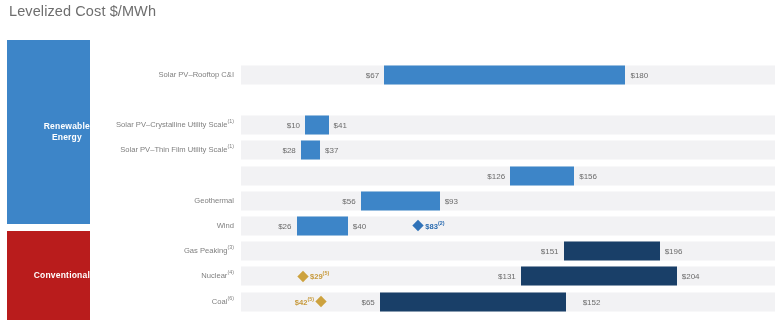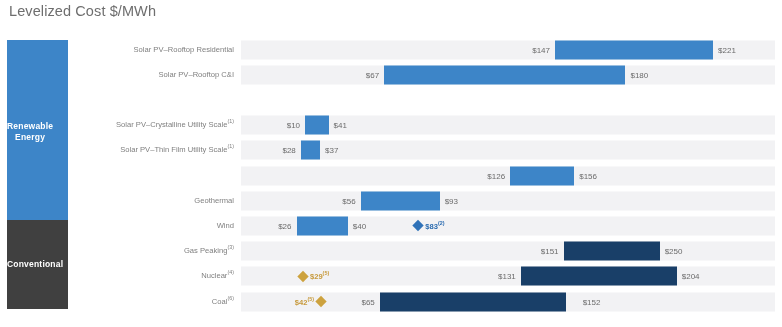--- a/index.html
+++ b/index.html
@@ -24,28 +24,28 @@
     top: 3px;
     font-size: 14.5px;
     color: #6e6e6e;
     font-weight: 400;
     letter-spacing: 0.1px;
     white-space: nowrap;
   }
   .group-band {
     position: absolute;
     left: 7px;
-    width: 61px;
+    width: 83px;
     color: #ffffff;
     font-size: 8.5px;
     font-weight: bold;
     letter-spacing: 0.2px;
     display: flex;
     align-items: center;
-    justify-content: flex-start;
+    justify-content: flex-end;
     text-align: center;
     line-height: 1.25;
     box-sizing: border-box;
   }
   .rows-area {
     position: absolute;
     left: 0;
     top: 35px;
     width: 782px;
     height: 285px;
@@ -132,32 +132,25 @@
 </head>
 <body>
 
 <div id="chart-root">
 
   <div class="chart-title">Levelized Cost $/MWh</div>
 
   <div class="group-band" id="band-renewable" style="top: 40px; height: 184px; background: rgb(61, 133, 200);">
     <span>Renewable<br>Energy</span>
   </div>
-  <div class="group-band" id="band-conventional" style="top: 220px; height: 89px; background: #404040;">
+  <div class="group-band" id="band-conventional" style="top: 231px; height: 89px; background: #b91c1c;">
     <span>Conventional</span>
   </div>
 
   <div class="rows-area" id="rows-area">
-      <div class="row" style="top: 2px;">
-        <div class="row-label">Solar PV–Rooftop Residential</div>
-        <div class="track" style="background: rgb(242, 242, 244);"></div>
-        <div class="bar renew" style="left: 554.992px; width: 158.064px;"></div>
-        <div class="val low" style="left: 508.992px; width: 41px;">$147</div>
-        <div class="val high" style="left: 718.056px; width: 41px;">$221</div>
-      </div>
       <div class="row" style="top: 27.2px;">
         <div class="row-label">Solar PV–Rooftop C&amp;I</div>
         <div class="track" style="background: rgb(242, 242, 244);"></div>
         <div class="bar renew" style="left: 384.112px; width: 241.368px;"></div>
         <div class="val low" style="left: 338.112px; width: 41px;">$67</div>
         <div class="val high" style="left: 630.48px; width: 41px;">$180</div>
       </div>
       <div class="row" style="top: 77.6px;">
         <div class="row-label">Solar PV–Crystalline Utility Scale<sup>(1)</sup></div>
         <div class="track" style="background: rgb(242, 242, 244);"></div>
@@ -194,21 +187,21 @@
         <div class="marker blue" style="left: 414.288px;">
           <span class="dia"></span>
           <span class="lbl-right">$83<sup>(2)</sup></span>
         </div>
       </div>
       <div class="row" style="top: 203.6px;">
         <div class="row-label">Gas Peaking<sup>(3)</sup></div>
         <div class="track" style="background: rgb(242, 242, 244);"></div>
         <div class="bar conv" style="left: 563.536px; width: 96.12px;"></div>
         <div class="val low" style="left: 517.536px; width: 41px;">$151</div>
-        <div class="val high" style="left: 664.656px; width: 41px;">$250</div>
+        <div class="val high" style="left: 664.656px; width: 41px;">$196</div>
       </div>
       <div class="row" style="top: 228.8px;">
         <div class="row-label">Nuclear<sup>(4)</sup></div>
         <div class="track" style="background: rgb(242, 242, 244);"></div>
         <div class="bar conv" style="left: 520.816px; width: 155.928px;"></div>
         <div class="val low" style="left: 474.816px; width: 41px;">$131</div>
         <div class="val high" style="left: 681.744px; width: 41px;">$204</div>
         <div class="marker gold" style="left: 298.944px;">
           <span class="dia"></span>
           <span class="lbl-right">$29<sup>(5)</sup></span>

